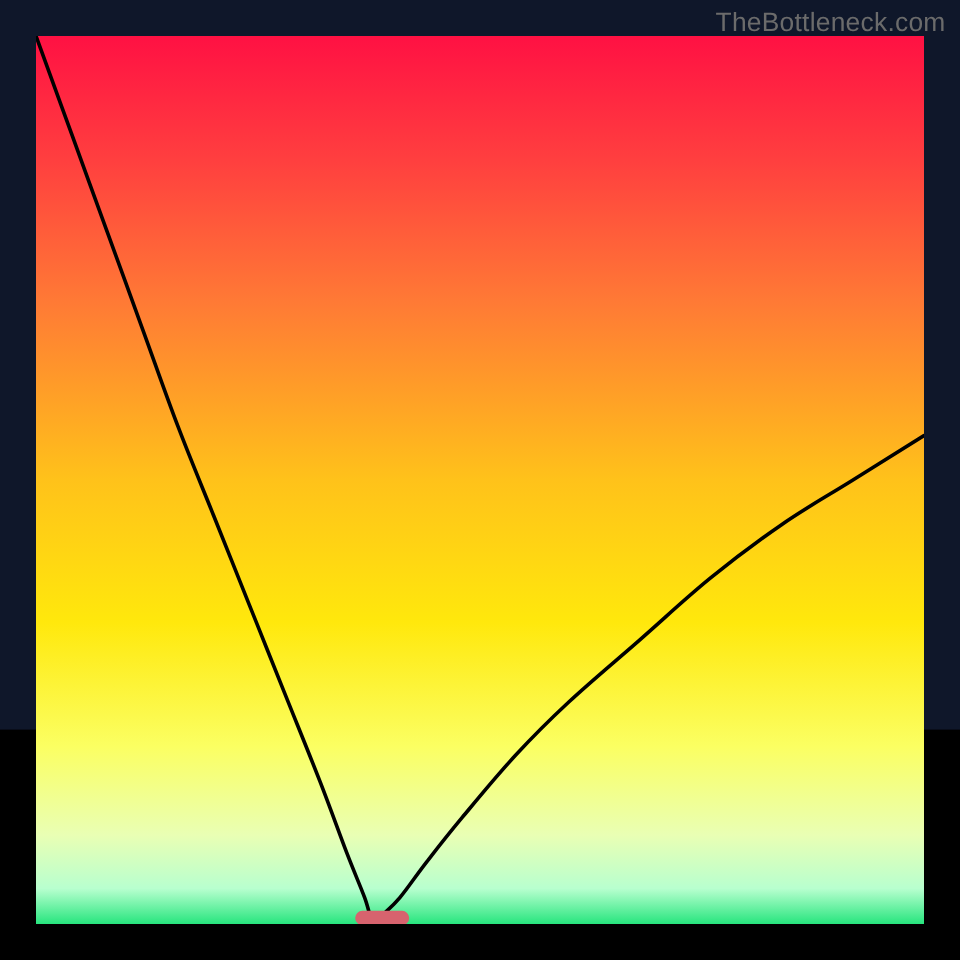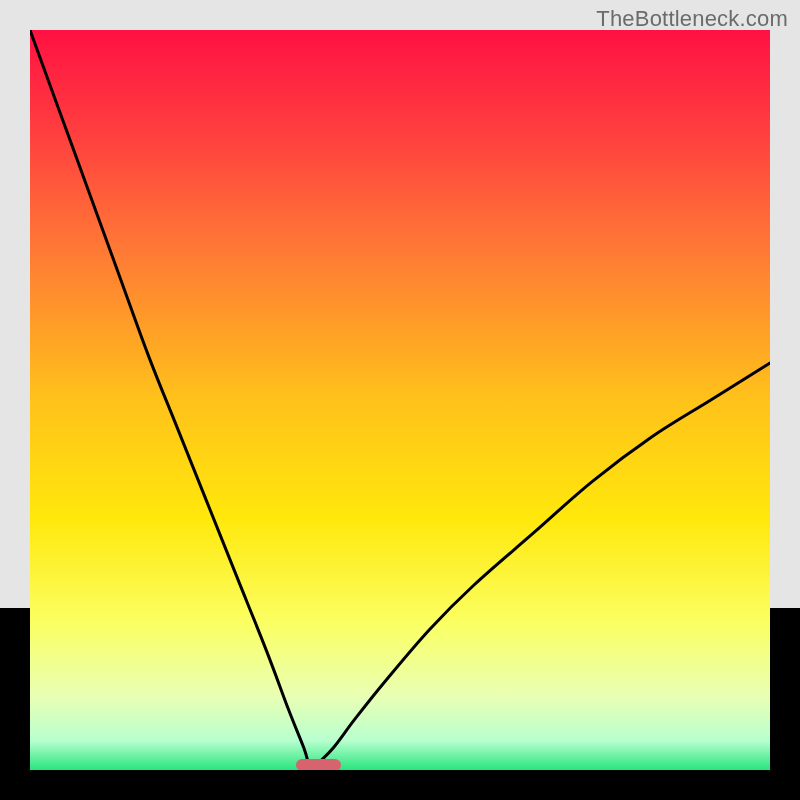--- a/index.html
+++ b/index.html
@@ -8,21 +8,21 @@
     width: 800px;
     height: 800px;
     overflow: hidden;
     background: #000;
     font-family: Arial, Helvetica, sans-serif;
   }
   .frame {
     position: relative;
     width: 800px;
     height: 608px;
-    background: #e5e5e5;
+    background: #0f172a;
   }
   .plot-area {
     position: absolute;
     left: 30px;
     top: 30px;
     width: 740px;
     height: 740px;
     overflow: hidden;
   }
   .gradient {

